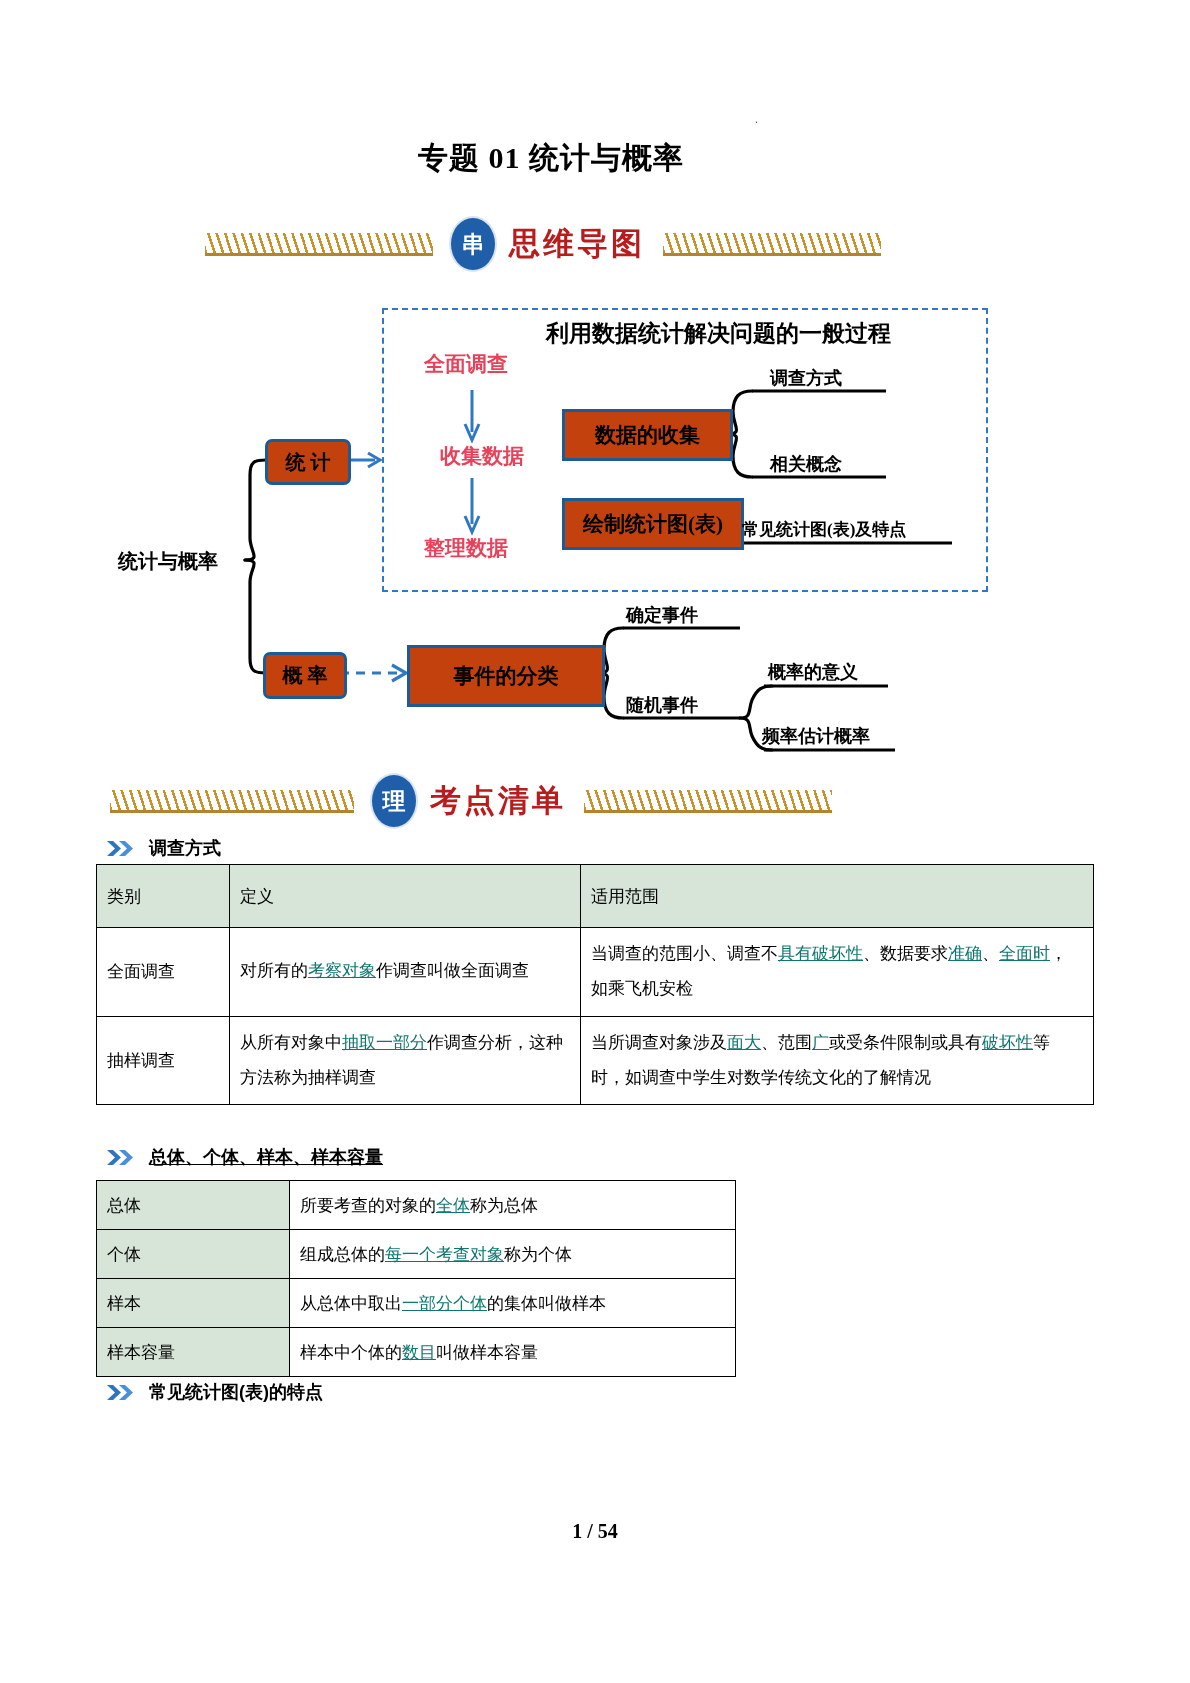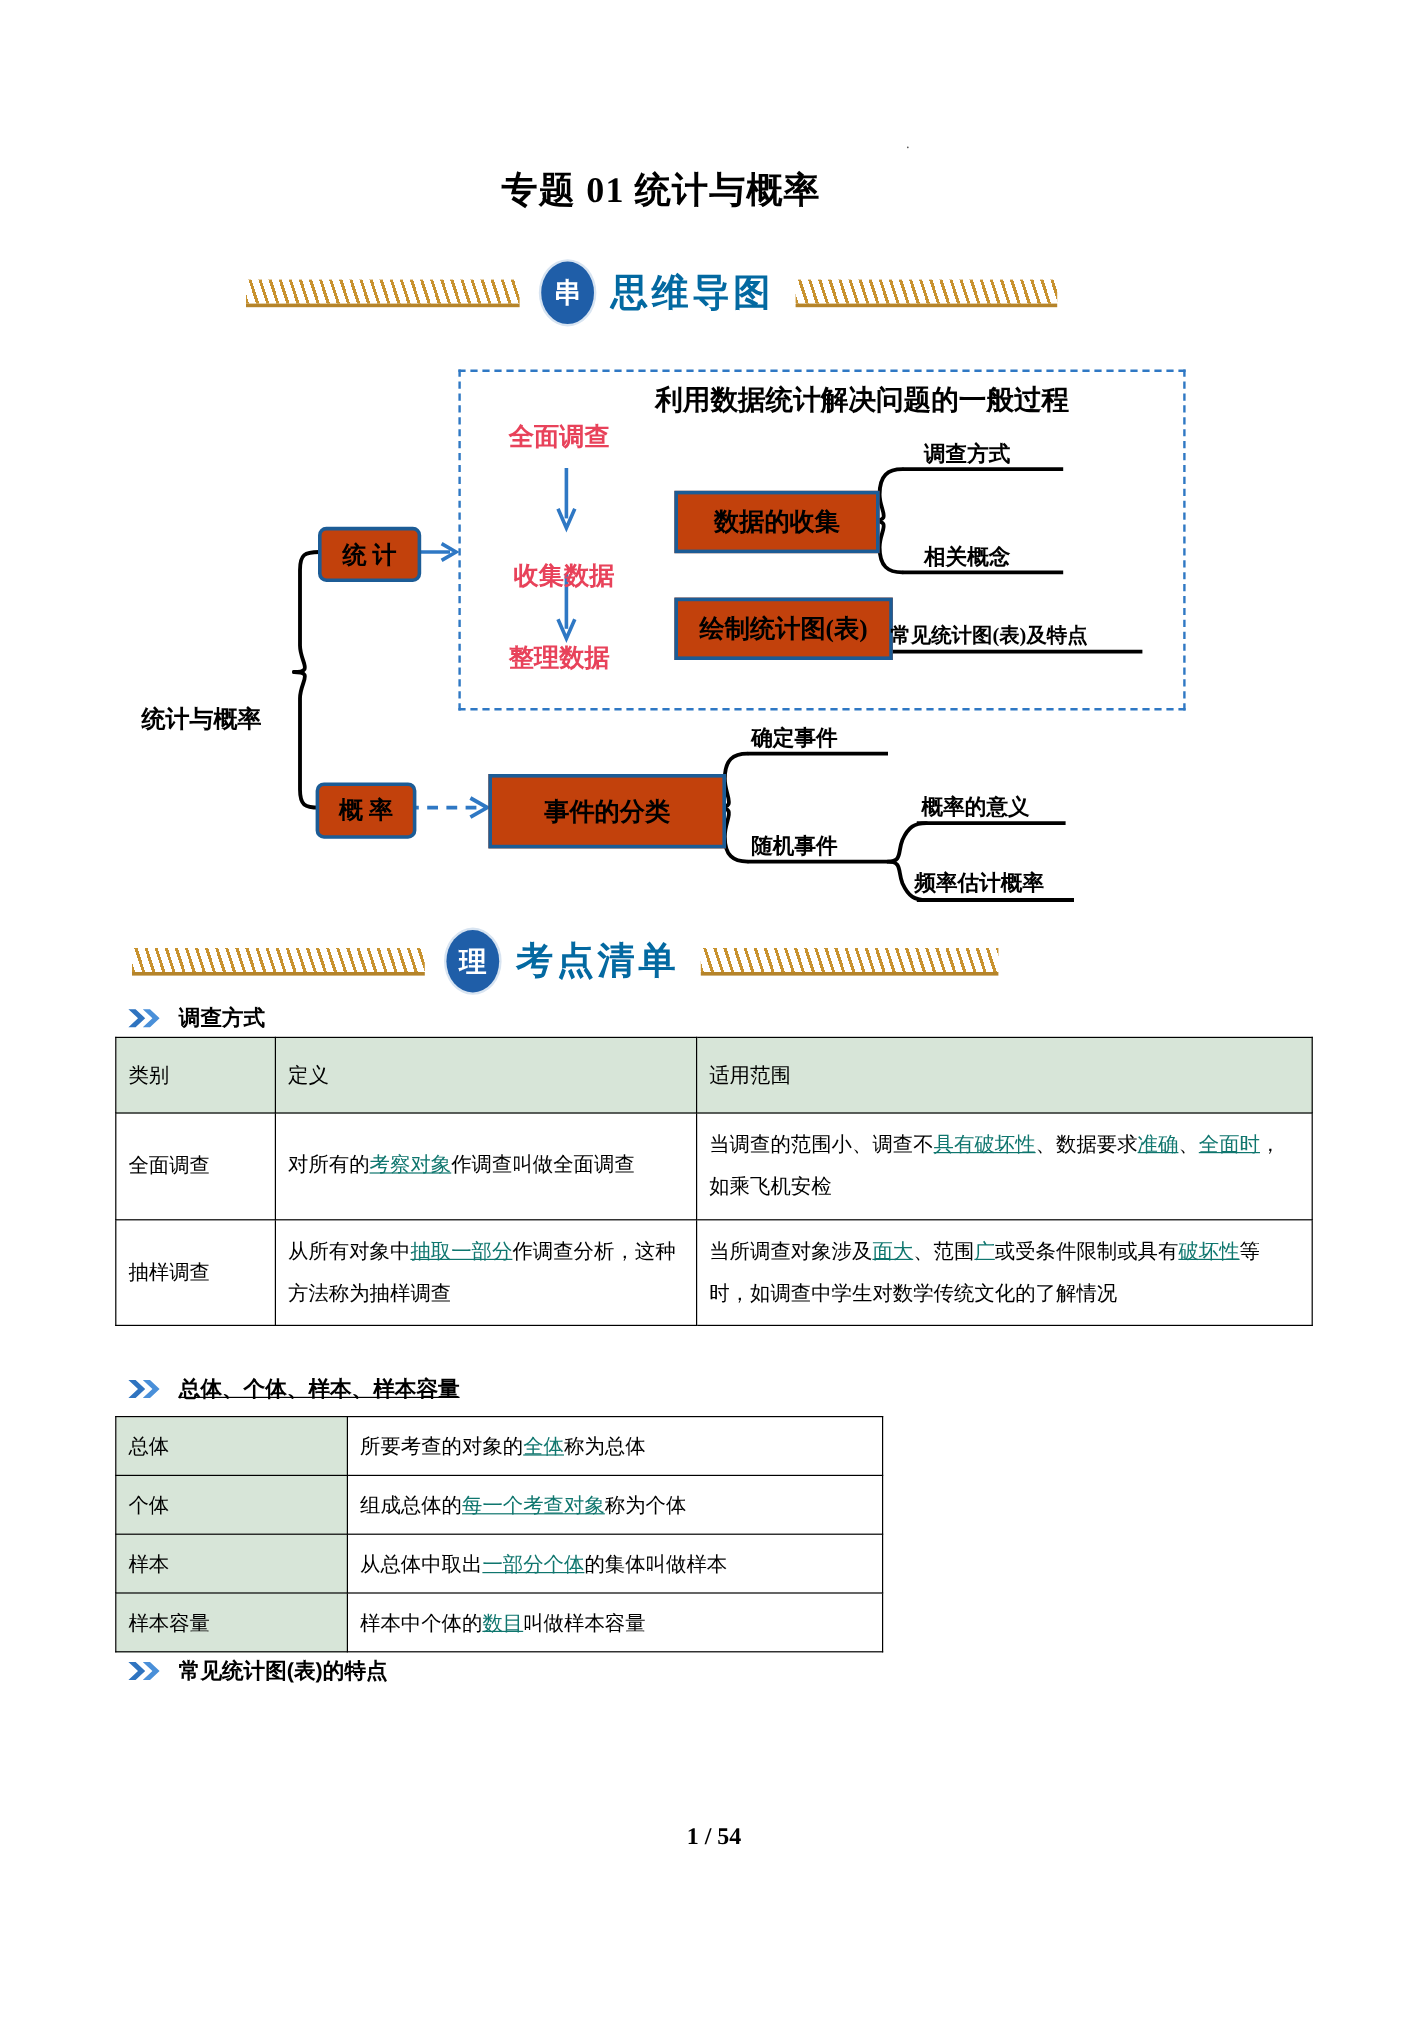--- a/index.html
+++ b/index.html
@@ -30,21 +30,21 @@
   }
   .badge{
     width:44px;height:52px;border-radius:50%;
     background:#1f5ea8;
     color:#fff;font-weight:bold;font-size:23px;
     display:flex;align-items:center;justify-content:center;
     box-shadow:0 0 0 2px #d8e4f1;
     font-family:"Liberation Serif",serif;
   }
   .banner-text{
-    font-size:31px;font-weight:bold;color:#0369a1;
+    font-size:31px;font-weight:bold;color:#b91c1c;
     letter-spacing:3px;white-space:nowrap;
     font-family:"Liberation Serif","DejaVu Serif",serif;
   }
 
   
   .mm{position:absolute;left:0;top:290px;width:1190px;height:470px;}
   .mm svg{position:absolute;left:0;top:0;}
   .node{
     position:absolute;
     border:3px solid #1c5c96;
@@ -135,32 +135,32 @@
       <path d="M 598 383 C 615 383 604 392 604 407 C 604 423 611 428 623 428" stroke="#000" stroke-width="3.2" fill="none" stroke-linecap="round"></path>
       <line x1="623" y1="338" x2="740" y2="338" stroke="#000" stroke-width="3.2"></line>
       <line x1="623" y1="428" x2="740" y2="428" stroke="#000" stroke-width="3.2"></line>
 
       <path d="M 740 428 C 752 428 748 420 752 410 C 757 399 762 396 772 396" stroke="#000" stroke-width="3.2" fill="none" stroke-linecap="round"></path>
       <path d="M 740 428 C 752 428 748 436 752 446 C 757 457 762 460 772 460" stroke="#000" stroke-width="3.2" fill="none" stroke-linecap="round"></path>
       <line x1="764" y1="396" x2="888" y2="396" stroke="#000" stroke-width="3.2"></line>
       <line x1="764" y1="460" x2="895" y2="460" stroke="#000" stroke-width="3.2"></line>
     </svg>
 
-    <div class="root-label" style="left:118px;top:258px;margin-top:38px;">统计与概率</div>
+    <div class="root-label" style="left:118px;top:258px;">统计与概率</div>
 
     <div class="node round" style="left:265px;top:149px;width:80px;height:40px;font-size:20px;">统 计</div>
 
     <div class="node round" style="left:263px;top:362px;width:78px;height:41px;font-size:20px;">概 率</div>
 
     <div class="dash-box" style="left:382px;top:18px;width:602px;height:280px;"></div>
 
     <div class="box-title" style="left:546px;top:28px;">利用数据统计解决问题的一般过程</div>
 
     <div class="red-step" style="left:424px;top:60px;">全面调查</div>
-    <div class="red-step" style="left:428px;top:152px;margin-top:24px;">收集数据</div>
+    <div class="red-step" style="left:440px;top:152px;">收集数据</div>
     <div class="red-step" style="left:424px;top:244px;">整理数据</div>
 
     <div class="node" style="left:562px;top:119px;width:165px;height:46px;font-size:21px;">数据的收集</div>
 
     <div class="node" style="left:562px;top:208px;width:176px;height:46px;font-size:21px;">绘制统计图(表)</div>
 
     <div class="branch-lbl" style="left:770px;top:76px;">调查方式</div>
     <div class="branch-lbl" style="left:770px;top:162px;">相关概念</div>
     <div class="branch-lbl" style="left:742px;top:228px;font-size:17px;">常见统计图(表)及特点</div>
 

